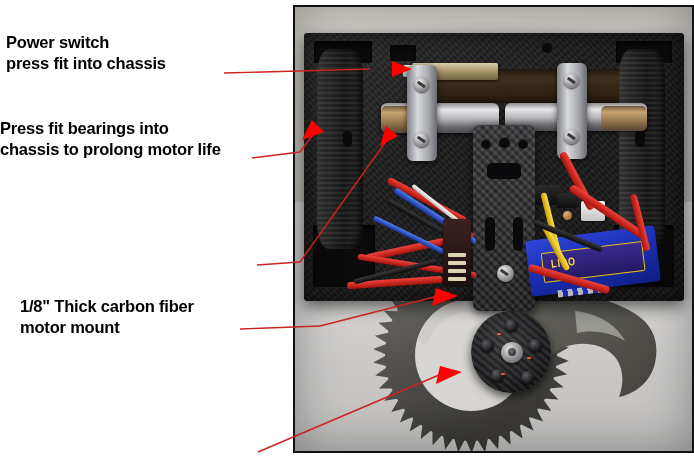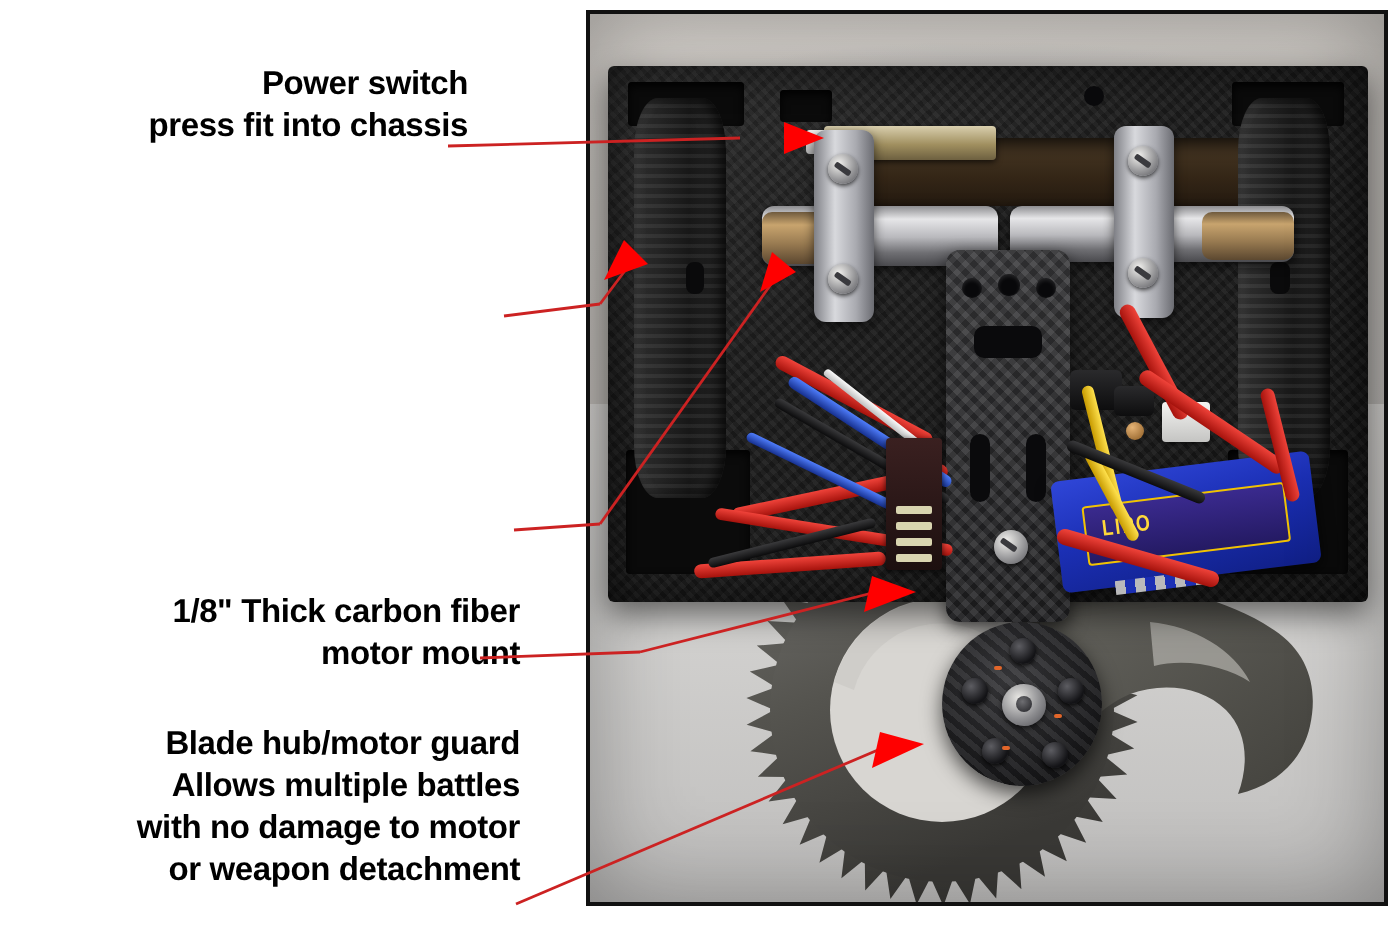--- a/index.html
+++ b/index.html
@@ -2,21 +2,21 @@
 <html><head>
 <meta charset="utf-8">
 <style>
   html,body{margin:0;padding:0;background:#fff;}
   body{width:694px;height:469px;position:relative;overflow:hidden;
        font-family:"Liberation Sans","DejaVu Sans",sans-serif;}
 
   #root{position:absolute;inset:0;background:#ffffff;}
 
   
-  .note{position:absolute;text-align:right;color:#000;font-weight:bold;
+  .note{position:absolute;text-align:left;color:#000;font-weight:bold;
         font-size:16.5px;line-height:21px;letter-spacing:-.2px;
         white-space:pre-line;}
   #note-power   {left:6px;  top:32px;  width:228px;}
   #note-bearing {left:0px;  top:118px; width:250px;}
   #note-drive   {left:4px;  top:202px; width:248px;}
   #note-mount   {left:20px; top:296px; width:240px;}
   #note-blade   {left:10px; top:362px; width:250px;}
 
   
   #leaders{position:absolute;left:0;top:0;width:694px;height:469px;
@@ -158,26 +158,24 @@
   .vignette{position:absolute;inset:0;pointer-events:none;
      box-shadow:inset 0 0 48px rgba(0,0,0,.32);}
 </style>
 </head>
 <body>
 
 <div id="root">
 
   <div class="note" id="note-power">Power switch
 press fit into chassis</div>
+  <div class="note" id="note-bearing">Press fit bearings into
+chassis to prolong motor life</div>
   <div class="note" id="note-mount">1/8" Thick carbon fiber
 motor mount</div>
-  <div class="note" id="note-blade">Blade hub/motor guard
-Allows multiple battles
-with no damage to motor
-or weapon detachment</div>
 
   <div id="photo">
     <div class="backdrop"></div>
     <div class="desk-hilite"></div>
     <div class="shadow-soft"></div>
 
     <div id="blade-wrap">
       <svg width="340" height="162" viewBox="0 0 340 162">
         <defs>
           <linearGradient id="bladeG" x1="0" y1="0" x2="0.4" y2="1">

